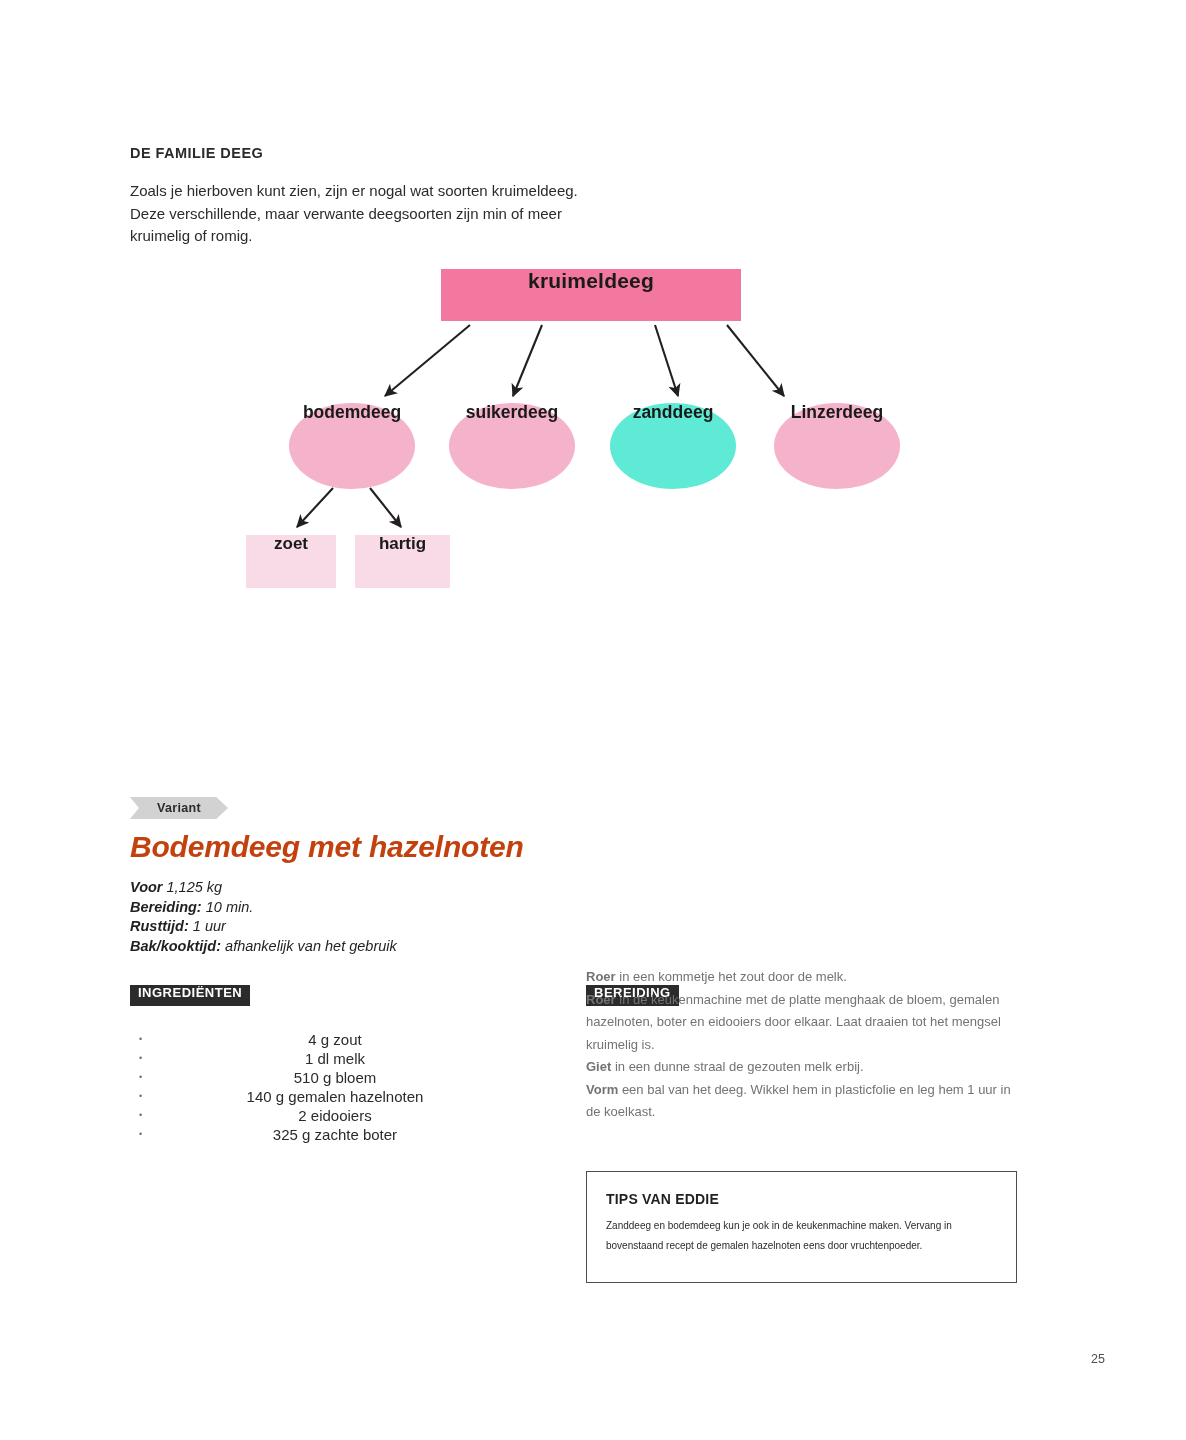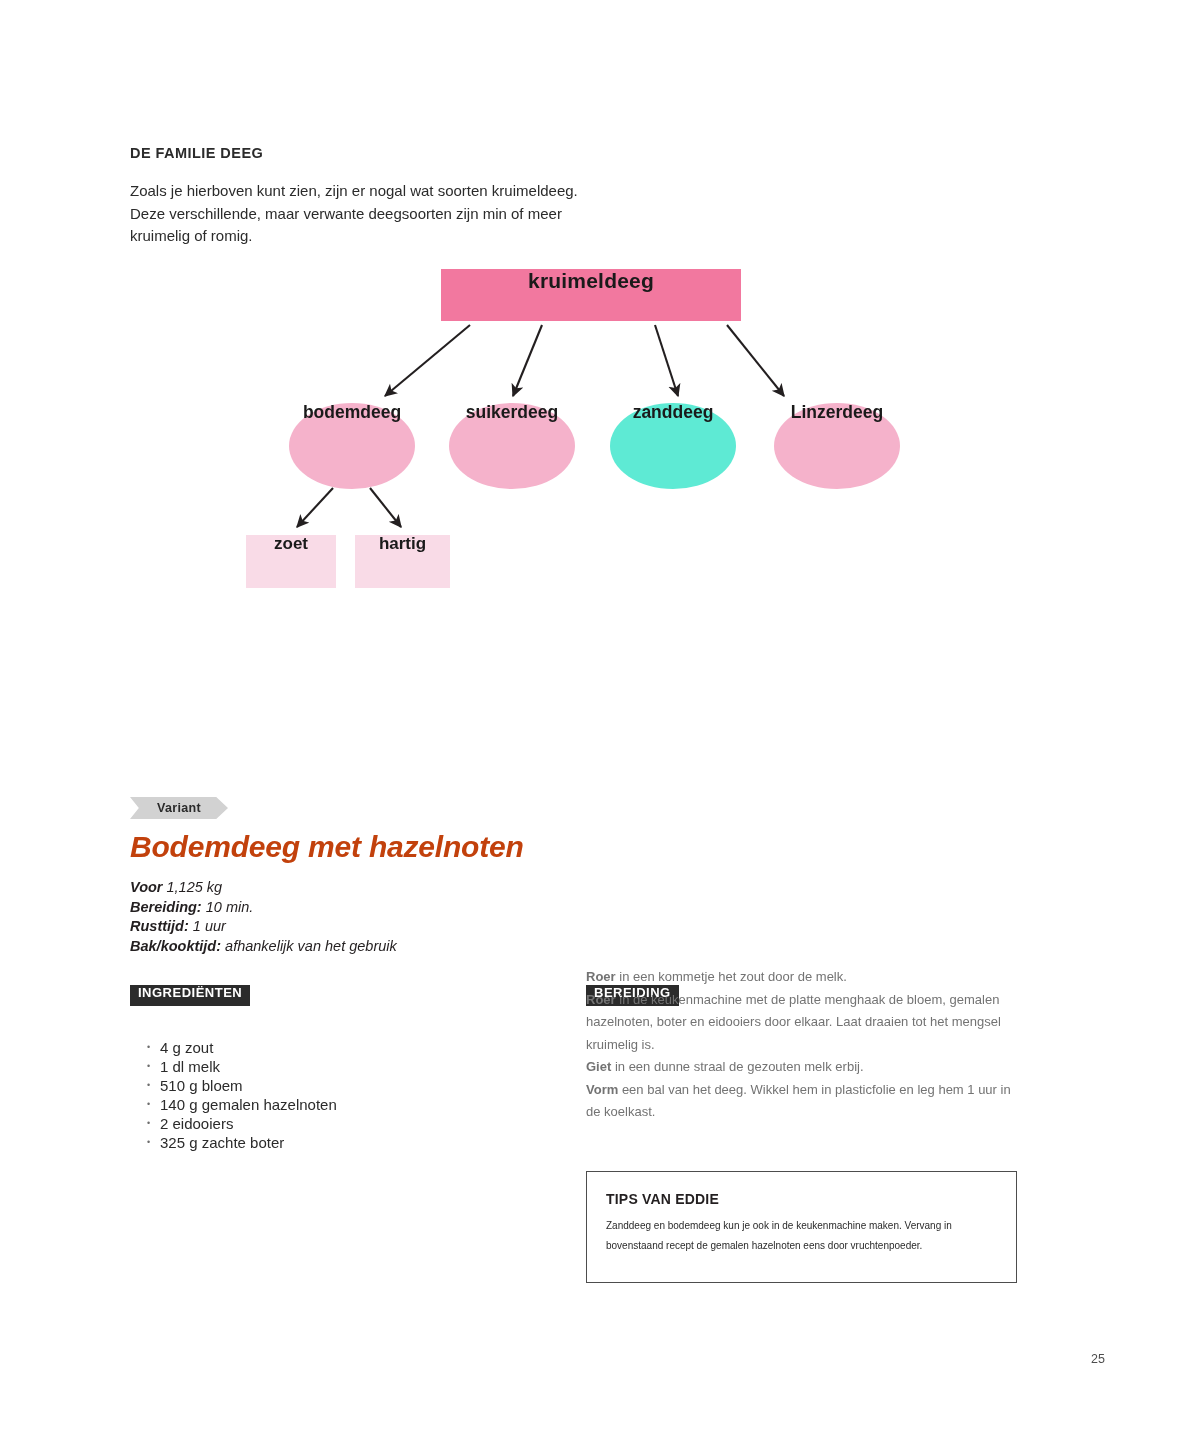--- a/index.html
+++ b/index.html
@@ -139,26 +139,27 @@
   }
   #badge-ingredienten { left: 130px; top: 985px; }
   #badge-bereiding    { left: 586px; top: 985px; }
 
   
   #ingredients-list {
     position: absolute;
     left: 130px;
     top: 1023px;
     width: 380px;
-    margin: 16px;
+    margin: 8px;
     padding: 0;
     list-style: none;
     font-size: 15px;
     line-height: 18.6px;
     color: #2b2b2b;
+    text-align: center;
   }
   #ingredients-list li {
     position: relative;
     padding-left: 14px;
     margin-bottom: 0.5px;
   }
   #ingredients-list li::before {
     content: "\2022";
     position: absolute;
     left: 1px;

